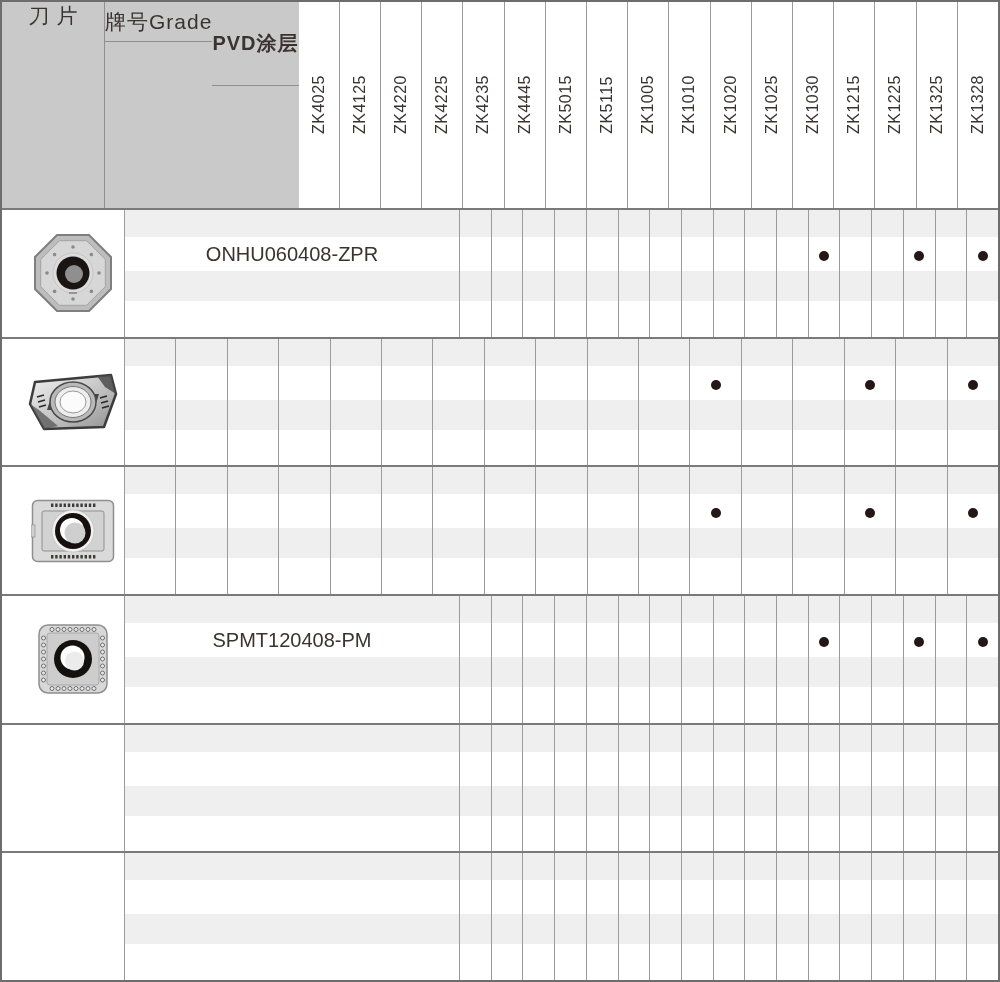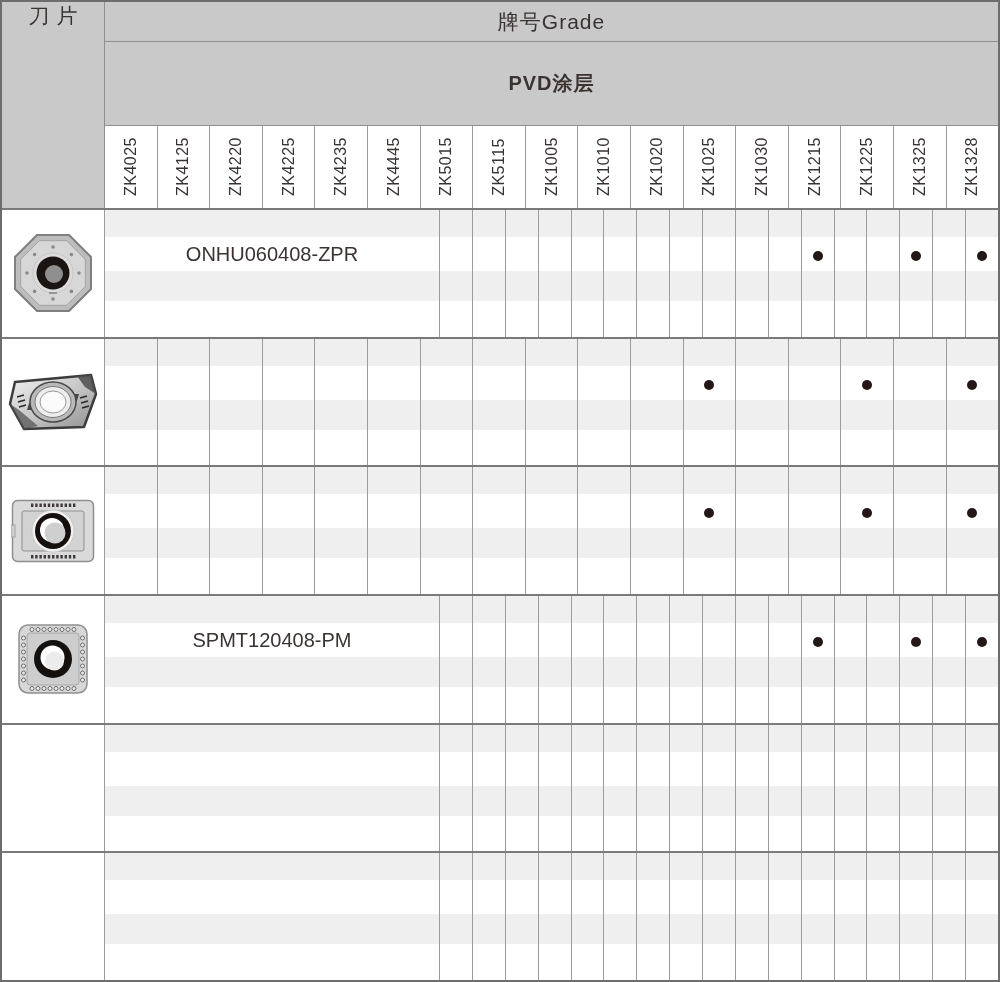--- a/index.html
+++ b/index.html
@@ -17,21 +17,21 @@
     display:flex;flex-direction:column;overflow:hidden;background:#fff;
   }
   
   .header{display:flex;height:206px;background:var(--header-bg);flex:0 0 auto;}
   .w-blade{width:103px;flex:0 0 auto;}
   .w-model{width:335px;flex:0 0 auto;}
   .hcell{
     display:flex;justify-content:center;
     border-right:1.5px solid #8f8f8f;font-size:21px;letter-spacing:7px;text-indent:7px;
   }
-  .grades-head{flex:1;display:flex;flex-direction:column;min-width:0;}
+  .grades-head{flex:1;display:flex;min-width:0;}
   .grade-title{
     height:40px;border-bottom:1.5px solid #8f8f8f;
     display:flex;align-items:center;justify-content:center;
     font-size:21px;letter-spacing:1px;
   }
   .coating-row{height:84px;border-bottom:1.5px solid #8f8f8f;display:flex;}
   .coating-cell{
     display:flex;align-items:center;justify-content:center;
     font-size:20px;letter-spacing:1px;
   }
@@ -42,21 +42,21 @@
     flex:1;min-width:0;border-right:1.5px solid var(--grid);
     display:flex;align-items:center;justify-content:center;background:#fff;
   }
   .glabel-cell:last-child{border-right:none;}
   .vtext{
     writing-mode:vertical-rl;transform:rotate(180deg);
     font-size:16px;letter-spacing:.5px;white-space:nowrap;color:var(--txt);
   }
   
   .tbody{flex:1;display:flex;flex-direction:column;}
-  .body-row{flex:1;display:flex;border-top:2px solid var(--grid-dark);min-height:0;}
+  .body-row{flex:1;display:flex;border-top:2px solid var(--grid-dark);min-height:0;padding-left:20px;}
   .cell-blade{
     width:103px;flex:0 0 auto;background:#fff;border-right:1.5px solid var(--grid);
     display:flex;align-items:center;justify-content:center;
   }
   .striped{
     background:linear-gradient(to bottom,
       var(--stripe) 0px,var(--stripe) 27px,
       #ffffff 27px,#ffffff 61px,
       var(--stripe) 61px,var(--stripe) 91px,
       #ffffff 91px,#ffffff 100%);

